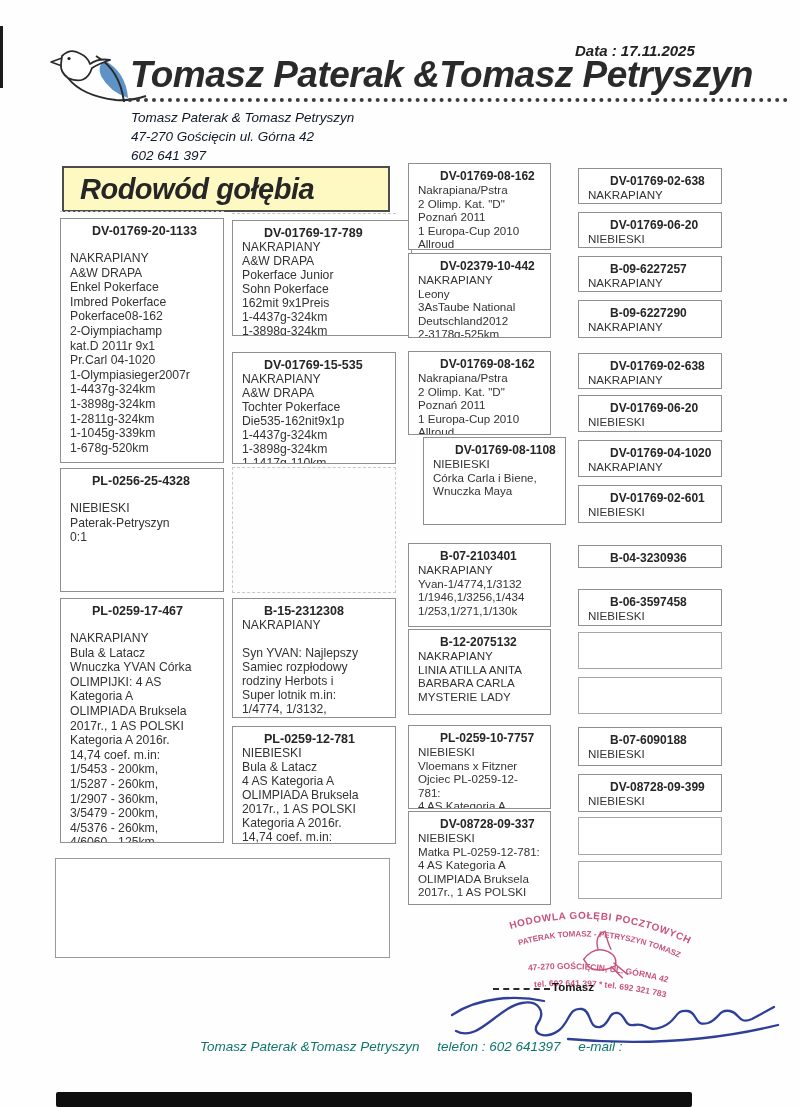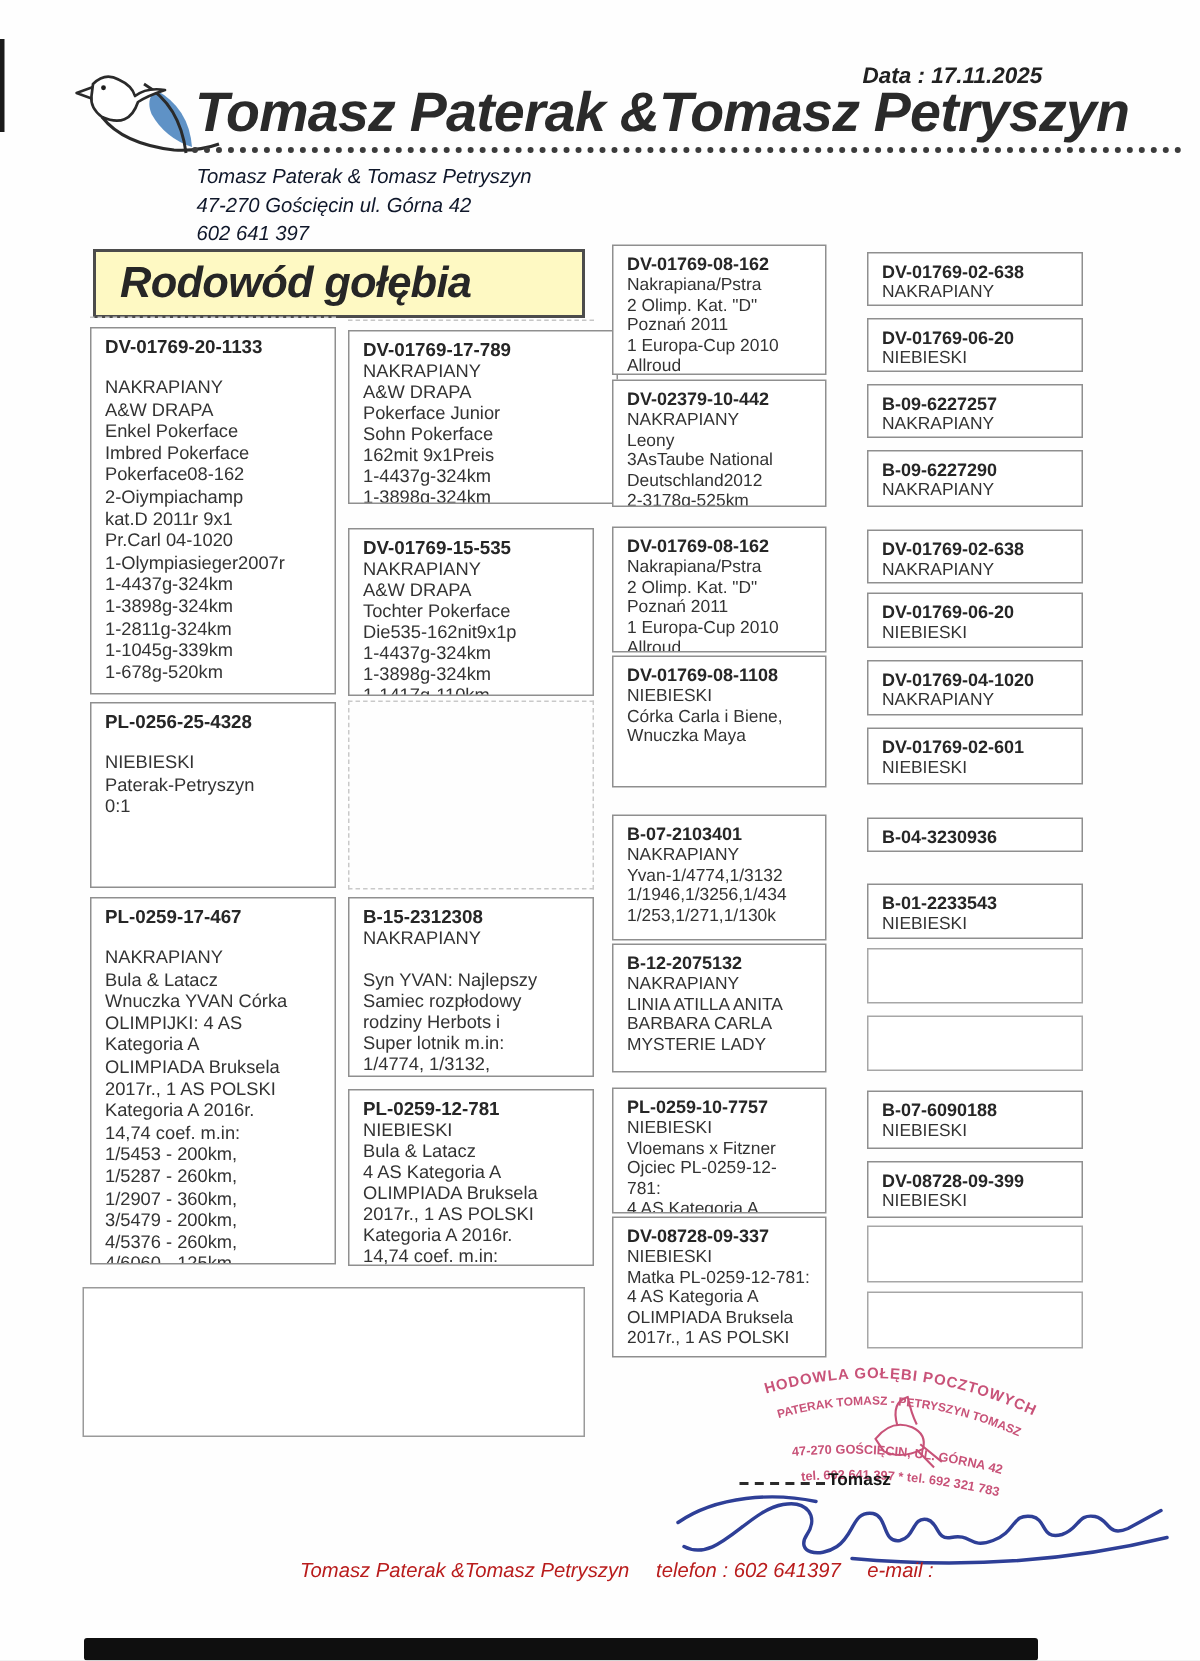--- a/index.html
+++ b/index.html
@@ -27,39 +27,39 @@
   .pedigree-title-box .t {
     font-size:29px; font-weight:bold; font-style:italic; color:#262626;
     padding:5px 0 0 16px; white-space:nowrap; letter-spacing:-0.5px;
   }
 
   
   .pbox {
     position:absolute; box-sizing:border-box; background:#fff;
     border:1px solid #8f8f8f; padding:5px 8px 3px 9px; overflow:hidden;
   }
-  .pbox .ring { font-weight:bold; font-size:12.5px; color:#262626; white-space:nowrap; }
+  .pbox .ring { font-weight:bold; font-size:12.5px; color:#262626; white-space:nowrap;margin-left:22px; }
   .pbox .body { white-space:pre-line; color:#333; }
   .col1 .ring { margin-bottom:13px; }
   .col1 .body { font-size:12.2px; line-height:14.6px; }
   .col2 .body { font-size:12.2px; line-height:14px; }
   .col3 .ring, .col4 .ring { font-size:12px; }
   .col3 .body { font-size:11.6px; line-height:13.5px; }
   .col4 .body { font-size:11.6px; line-height:14px; }
   .pbox.empty { border-color:#a6a6a6; }
   .dashed-box { position:absolute; box-sizing:border-box; border:1px dashed #c9c9c9; background:transparent; }
   .dashed-hair { position:absolute; height:0; border-top:1px dashed #c6c6c6; }
   .notes-box { position:absolute; box-sizing:border-box; border:1px solid #9a9a9a; background:#fff; }
 
   
   .stamp { position:absolute; left:492px; top:898px; }
   .podpis-dashes { position:absolute; left:493px; top:988px; width:57px; height:0; border-top:2px dashed #2a2a2a; }
   .podpis-label { position:absolute; left:552px; top:981px; font-size:11.5px; font-weight:bold; color:#161616; }
   .signature { position:absolute; left:450px; top:993px; }
-  .footer-line { position:absolute; left:200px; top:1039px; font-size:13.5px; font-style:italic; color:#b91c1c; white-space:nowrap; }
+  .footer-line { position:absolute; left:200px; top:1039px; font-size:13.5px; font-style:italic; color:#0f766e; white-space:nowrap; }
   .footer-line span { margin-right:14px; }
   .scan-bar-bottom { position:absolute; left:56px; top:1092px; width:636px; height:15px; background:#0f0f0f; border-radius:2px; }
 </style>
 </head>
 <body>
 
 <div class="page">
 
   <div class="scan-edge-left"></div>
 
@@ -187,21 +187,21 @@
 2-3178g-525km</div>
   </div>
   <div class="pbox col3" style="left:408px;top:351px;width:143px;height:84px">
     <div class="ring">DV-01769-08-162</div>
     <div class="body">Nakrapiana/Pstra
 2 Olimp. Kat. "D"
 Poznań 2011
 1 Europa-Cup 2010
 Allroud</div>
   </div>
-  <div class="pbox col3" style="left:408px;top:437px;width:143px;height:88px">
+  <div class="pbox col3" style="left:423px;top:437px;width:143px;height:88px">
     <div class="ring">DV-01769-08-1108</div>
     <div class="body">NIEBIESKI
 Córka Carla i Biene,
 Wnuczka Maya</div>
   </div>
   <div class="pbox col3" style="left:408px;top:543px;width:143px;height:84px">
     <div class="ring">B-07-2103401</div>
     <div class="body">NAKRAPIANY
 Yvan-1/4774,1/3132
 1/1946,1/3256,1/434
@@ -261,21 +261,21 @@
   </div>
   <div class="pbox col4" style="left:578px;top:485px;width:144px;height:38px">
     <div class="ring">DV-01769-02-601</div>
     <div class="body">NIEBIESKI</div>
   </div>
   <div class="pbox col4" style="left:578px;top:545px;width:144px;height:23px">
     <div class="ring">B-04-3230936</div>
     <div class="body">NAKRAPIANY</div>
   </div>
   <div class="pbox col4" style="left:578px;top:589px;width:144px;height:37px">
-    <div class="ring">B-01-2233543</div>
+    <div class="ring">B-06-3597458</div>
     <div class="body">NIEBIESKI</div>
   </div>
   <div class="pbox col4 empty" style="left:578px;top:632px;width:144px;height:37px"></div>
   <div class="pbox col4 empty" style="left:578px;top:677px;width:144px;height:37px"></div>
   <div class="pbox col4" style="left:578px;top:727px;width:144px;height:39px">
     <div class="ring">B-07-6090188</div>
     <div class="body">NIEBIESKI</div>
   </div>
   <div class="pbox col4" style="left:578px;top:774px;width:144px;height:38px">
     <div class="ring">DV-08728-09-399</div>

